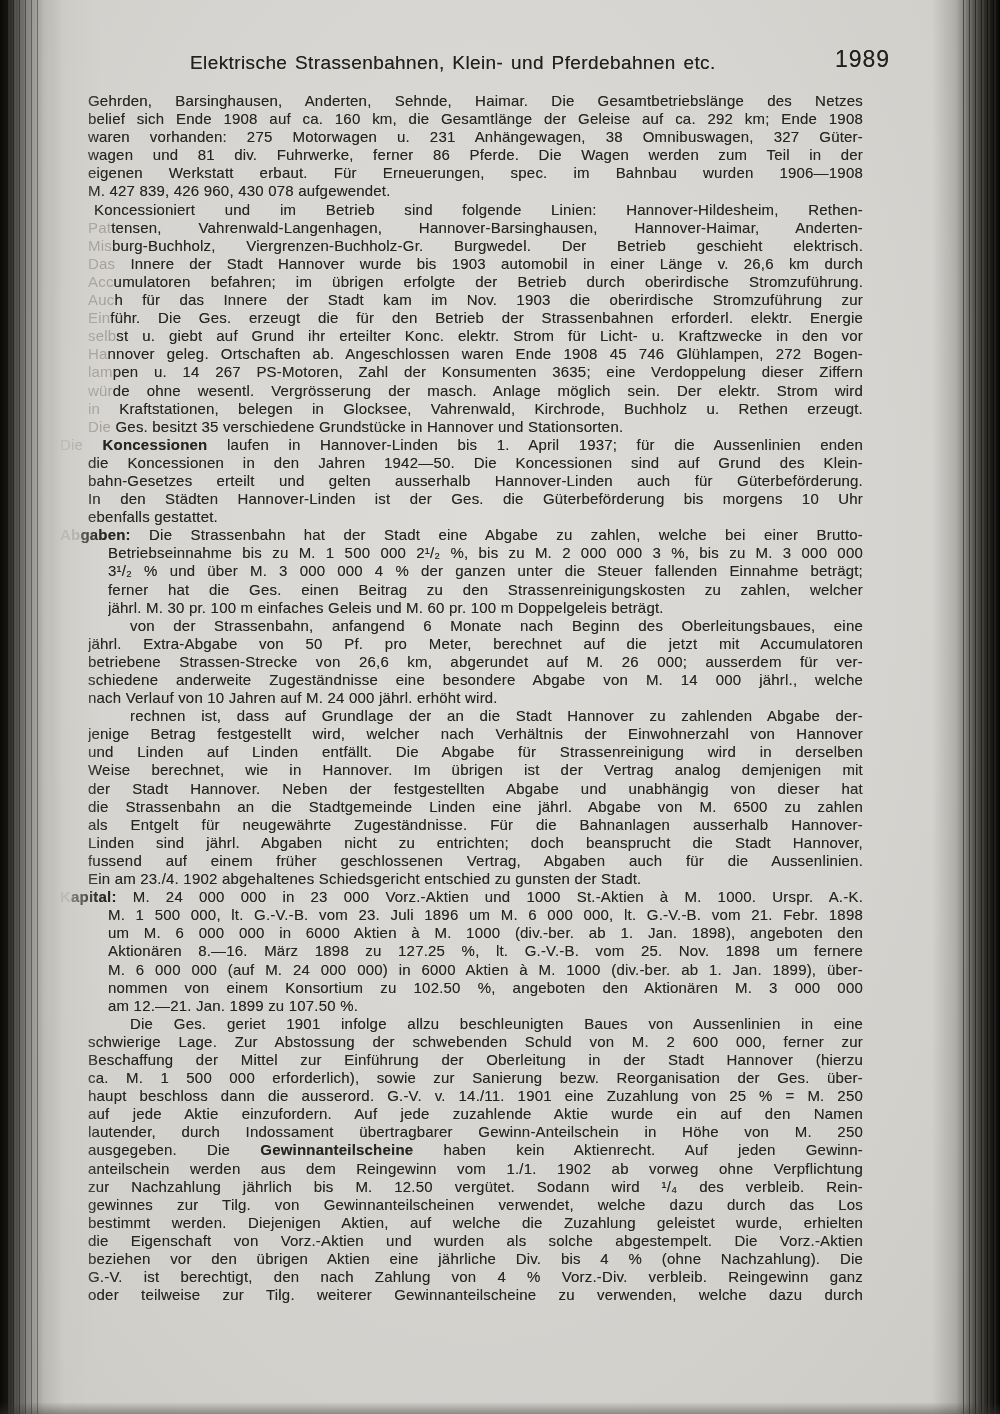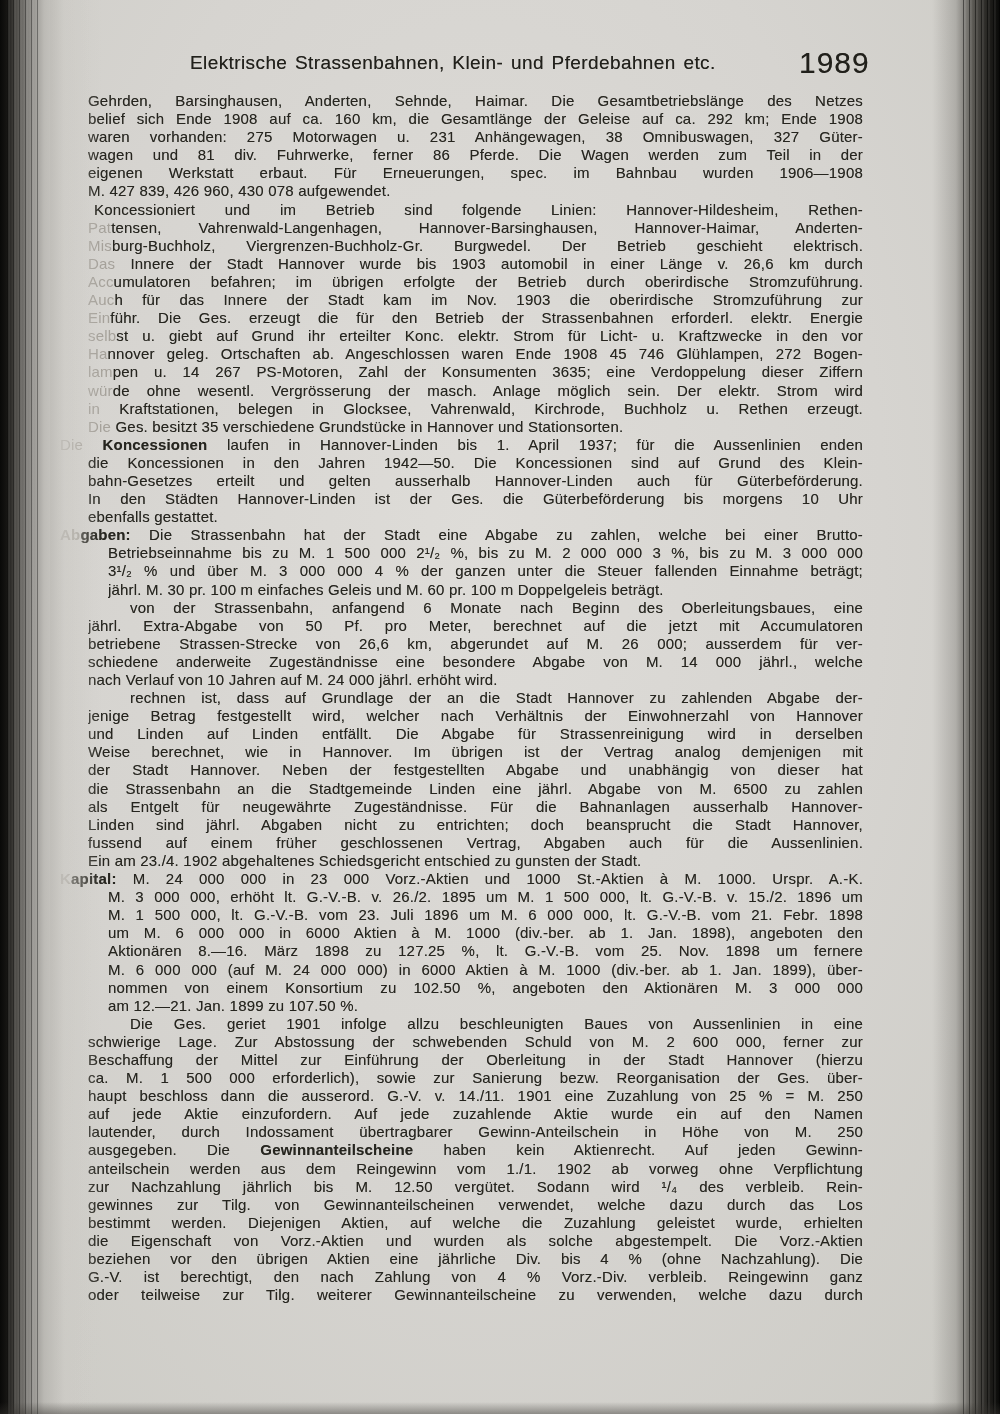--- a/index.html
+++ b/index.html
@@ -44,22 +44,22 @@
     background:linear-gradient(to right, rgba(205,203,198,.75), rgba(205,203,198,0));
   }
   
   .header-title{
     position:absolute;left:190px;top:52px;
     font-size:19px;letter-spacing:.4px;word-spacing:2px;color:#21201b;
     text-shadow:0 0 .5px rgba(33,32,27,.55);
     white-space:nowrap;
   }
   .page-number{
-    position:absolute;left:799px;top:46px;
-    font-size:30px;letter-spacing:1px;color:#21201b;
+    position:absolute;left:835px;top:46px;
+    font-size:23px;letter-spacing:1px;color:#21201b;
     text-shadow:0 0 .5px rgba(33,32,27,.55);
   }
   
   .body-text{
     position:absolute;left:88px;top:92px;width:775px;
     font-size:15px;letter-spacing:.2px;
     text-shadow:0 0 .5px rgba(38,37,31,.45);
   }
   .line{
     height:18.1px;line-height:18.1px;
@@ -113,20 +113,21 @@
         <div class="line"><span class="seg f">Die </span><span class="seg b">Koncessionen</span><span class="seg"> laufen in Hannover-Linden bis 1. April 1937; für die Aussenlinien enden</span></div>
         <div class="line"><span class="seg">die Koncessionen in den Jahren 1942—50.  Die Koncessionen sind auf Grund des Klein-</span></div>
         <div class="line"><span class="seg">bahn-Gesetzes erteilt und gelten ausserhalb Hannover-Linden auch für Güterbeförderung.</span></div>
         <div class="line"><span class="seg">In den Städten Hannover-Linden ist der Ges. die Güterbeförderung bis morgens 10 Uhr</span></div>
         <div class="line endp"><span class="seg">ebenfalls gestattet.</span></div>
       </div>
       <div class="paragraph hang14">
         <div class="line"><span class="seg b f">Ab</span><span class="seg b">gaben:</span><span class="seg"> Die Strassenbahn hat der Stadt eine Abgabe zu zahlen, welche bei einer Brutto-</span></div>
         <div class="line"><span class="seg">Betriebseinnahme bis zu M. 1 500 000 2¹/₂ %, bis zu M. 2 000 000 3 %, bis zu M. 3 000 000</span></div>
         <div class="line"><span class="seg">3¹/₂ % und über M. 3 000 000 4 % der ganzen unter die Steuer fallenden Einnahme beträgt;</span></div>
+        <div class="line"><span class="seg">ferner hat die Ges. einen Beitrag zu den Strassenreinigungskosten zu zahlen, welcher</span></div>
         <div class="line endp"><span class="seg">jährl. M. 30 pr. 100 m einfaches Geleis und M. 60 pr. 100 m Doppelgeleis beträgt.</span></div>
       </div>
       <div class="paragraph ind42">
         <div class="line"><span class="seg">von der Strassenbahn, anfangend 6 Monate nach Beginn des Oberleitungsbaues, eine</span></div>
         <div class="line"><span class="seg">jährl. Extra-Abgabe von 50 Pf. pro Meter, berechnet auf die jetzt mit Accumulatoren</span></div>
         <div class="line"><span class="seg">betriebene Strassen-Strecke von 26,6 km, abgerundet auf M. 26 000; ausserdem für ver-</span></div>
         <div class="line"><span class="seg">schiedene anderweite Zugeständnisse eine besondere Abgabe von M. 14 000 jährl., welche</span></div>
         <div class="line endp"><span class="seg">nach Verlauf von 10 Jahren auf M. 24 000 jährl. erhöht wird.</span></div>
       </div>
       <div class="paragraph ind42">
@@ -136,21 +137,20 @@
         <div class="line"><span class="seg">Weise berechnet, wie in Hannover.  Im übrigen ist der Vertrag analog demjenigen mit</span></div>
         <div class="line"><span class="seg">der Stadt Hannover.  Neben der festgestellten Abgabe und unabhängig von dieser hat</span></div>
         <div class="line"><span class="seg">die Strassenbahn an die Stadtgemeinde Linden eine jährl. Abgabe von M. 6500 zu zahlen</span></div>
         <div class="line"><span class="seg">als Entgelt für neugewährte Zugeständnisse.  Für die Bahnanlagen ausserhalb Hannover-</span></div>
         <div class="line"><span class="seg">Linden sind jährl. Abgaben nicht zu entrichten; doch beansprucht die Stadt Hannover,</span></div>
         <div class="line"><span class="seg">fussend auf einem früher geschlossenen Vertrag, Abgaben auch für die Aussenlinien.</span></div>
         <div class="line endp"><span class="seg">Ein am 23./4. 1902 abgehaltenes Schiedsgericht entschied zu gunsten der Stadt.</span></div>
       </div>
       <div class="paragraph hang14">
         <div class="line"><span class="seg b f">K</span><span class="seg b">apital:</span><span class="seg"> M. 24 000 000 in 23 000 Vorz.-Aktien und 1000 St.-Aktien à M. 1000.  Urspr. A.-K.</span></div>
-        <div class="line"><span class="seg">M. 3 000 000, erhöht lt. G.-V.-B. v. 26./2. 1895 um M. 1 500 000, lt. G.-V.-B. v. 15./2. 1896 um</span></div>
         <div class="line"><span class="seg">M. 1 500 000, lt. G.-V.-B. vom 23. Juli 1896 um M. 6 000 000, lt. G.-V.-B. vom 21. Febr. 1898</span></div>
         <div class="line"><span class="seg">um M. 6 000 000 in 6000 Aktien à M. 1000 (div.-ber. ab 1. Jan. 1898), angeboten den</span></div>
         <div class="line"><span class="seg">Aktionären 8.—16. März 1898 zu 127.25 %, lt. G.-V.-B. vom 25. Nov. 1898 um fernere</span></div>
         <div class="line"><span class="seg">M. 6 000 000 (auf M. 24 000 000) in 6000 Aktien à M. 1000 (div.-ber. ab 1. Jan. 1899), über-</span></div>
         <div class="line"><span class="seg">nommen von einem Konsortium zu 102.50 %, angeboten den Aktionären M. 3 000 000</span></div>
         <div class="line endp"><span class="seg">am 12.—21. Jan. 1899 zu 107.50 %.</span></div>
       </div>
       <div class="paragraph ind42">
         <div class="line"><span class="seg">Die Ges. geriet 1901 infolge allzu beschleunigten Baues von Aussenlinien in eine</span></div>
         <div class="line"><span class="seg">schwierige Lage.  Zur Abstossung der schwebenden Schuld von M. 2 600 000, ferner zur</span></div>

